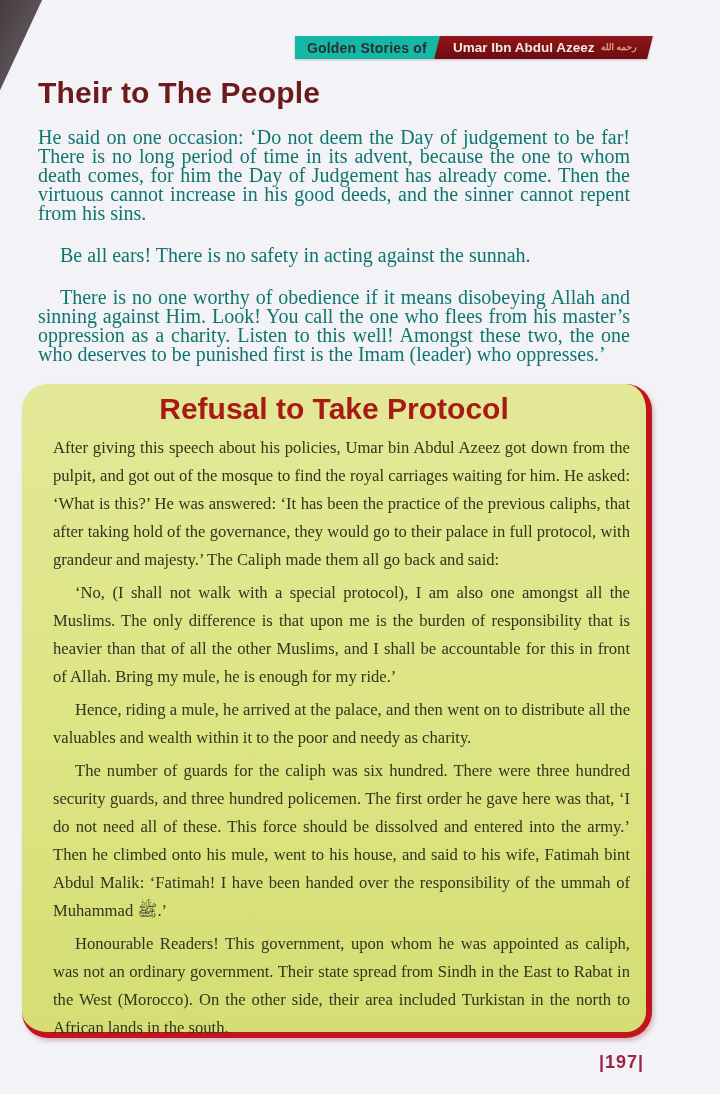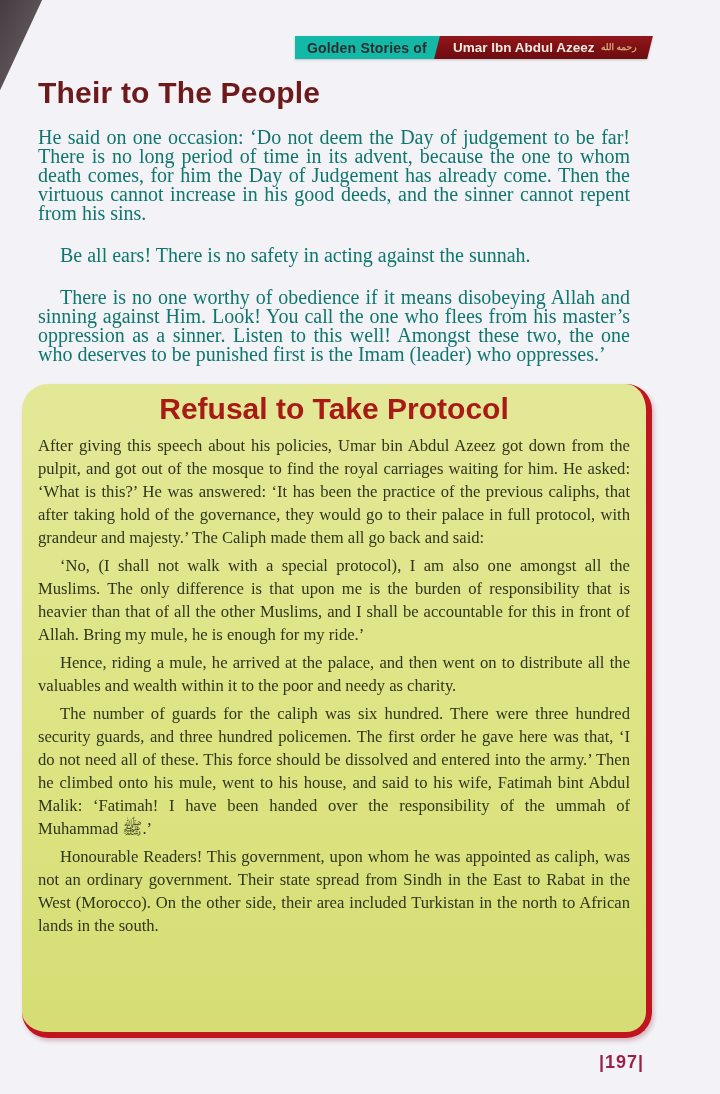--- a/index.html
+++ b/index.html
@@ -89,25 +89,26 @@
   .greenbox h2 {
     text-align: center;
     font-family: "Liberation Sans", sans-serif;
     font-size: 30px;
     font-weight: bold;
     color: #a81a15;
     margin: 2px 0 8px 0;
   }
   .greenbox p {
     font-size: 16.6px;
-    line-height: 23px;
+    line-height: 28px;
     color: #30351d;
     text-align: justify;
     text-indent: 22px;
     margin-top: 5px;
+    margin-left: 15px;
   }
   .greenbox p.noindent { text-indent: 0; margin-top: 0; }
   .pagenum {
     position: absolute;
     top: 1052px;
     right: 76px;
     font-family: "Liberation Sans", sans-serif;
     font-size: 18px;
     font-weight: bold;
     color: #9b2247;
@@ -125,21 +126,21 @@
     <span>Umar Ibn Abdul Azeez</span>
     <span class="ornament">رحمه الله</span>
   </span>
 </div>
 
 <h1 class="section-title">Their to The People</h1>
 
 <div class="intro">
   <p class="noindent">He said on one occasion: ‘Do not deem the Day of judgement to be far! There is no long period of time in its advent, because the one to whom death comes, for him the Day of Judgement has already come. Then the virtuous cannot increase in his good deeds, and the sinner cannot repent from his sins.</p>
   <p>Be all ears! There is no safety in acting against the sunnah.</p>
-  <p>There is no one worthy of obedience if it means disobeying Allah and sinning against Him. Look! You call the one who flees from his master’s oppression as a sinner. Listen to this well! Amongst these two, the one who deserves to be punished first is the Imam (leader) who oppresses.’</p>
+  <p>There is no one worthy of obedience if it means disobeying Allah and sinning against Him. Look! You call the one who flees from his master’s oppression as a charity. Listen to this well! Amongst these two, the one who deserves to be punished first is the Imam (leader) who oppresses.’</p>
 </div>
 
 <div class="greenbox">
   <h2>Refusal to Take Protocol</h2>
   <p class="noindent">After giving this speech about his policies, Umar bin Abdul Azeez got down from the pulpit, and got out of the mosque to find the royal carriages waiting for him. He asked: ‘What is this?’ He was answered: ‘It has been the practice of the previous caliphs, that after taking hold of the governance, they would go to their palace in full protocol, with grandeur and majesty.’ The Caliph made them all go back and said:</p>
   <p>‘No, (I shall not walk with a special protocol), I am also one amongst all the Muslims. The only difference is that upon me is the burden of responsibility that is heavier than that of all the other Muslims, and I shall be accountable for this in front of Allah. Bring my mule, he is enough for my ride.’</p>
   <p>Hence, riding a mule, he arrived at the palace, and then went on to distribute all the valuables and wealth within it to the poor and needy as charity.</p>
   <p>The number of guards for the caliph was six hundred. There were three hundred security guards, and three hundred policemen. The first order he gave here was that, ‘I do not need all of these. This force should be dissolved and entered into the army.’ Then he climbed onto his mule, went to his house, and said to his wife, Fatimah bint Abdul Malik: ‘Fatimah! I have been handed over the responsibility of the ummah of Muhammad ﷺ.’</p>
   <p>Honourable Readers! This government, upon whom he was appointed as caliph, was not an ordinary government. Their state spread from Sindh in the East to Rabat in the West (Morocco). On the other side, their area included Turkistan in the north to African lands in the south.</p>
 </div>

